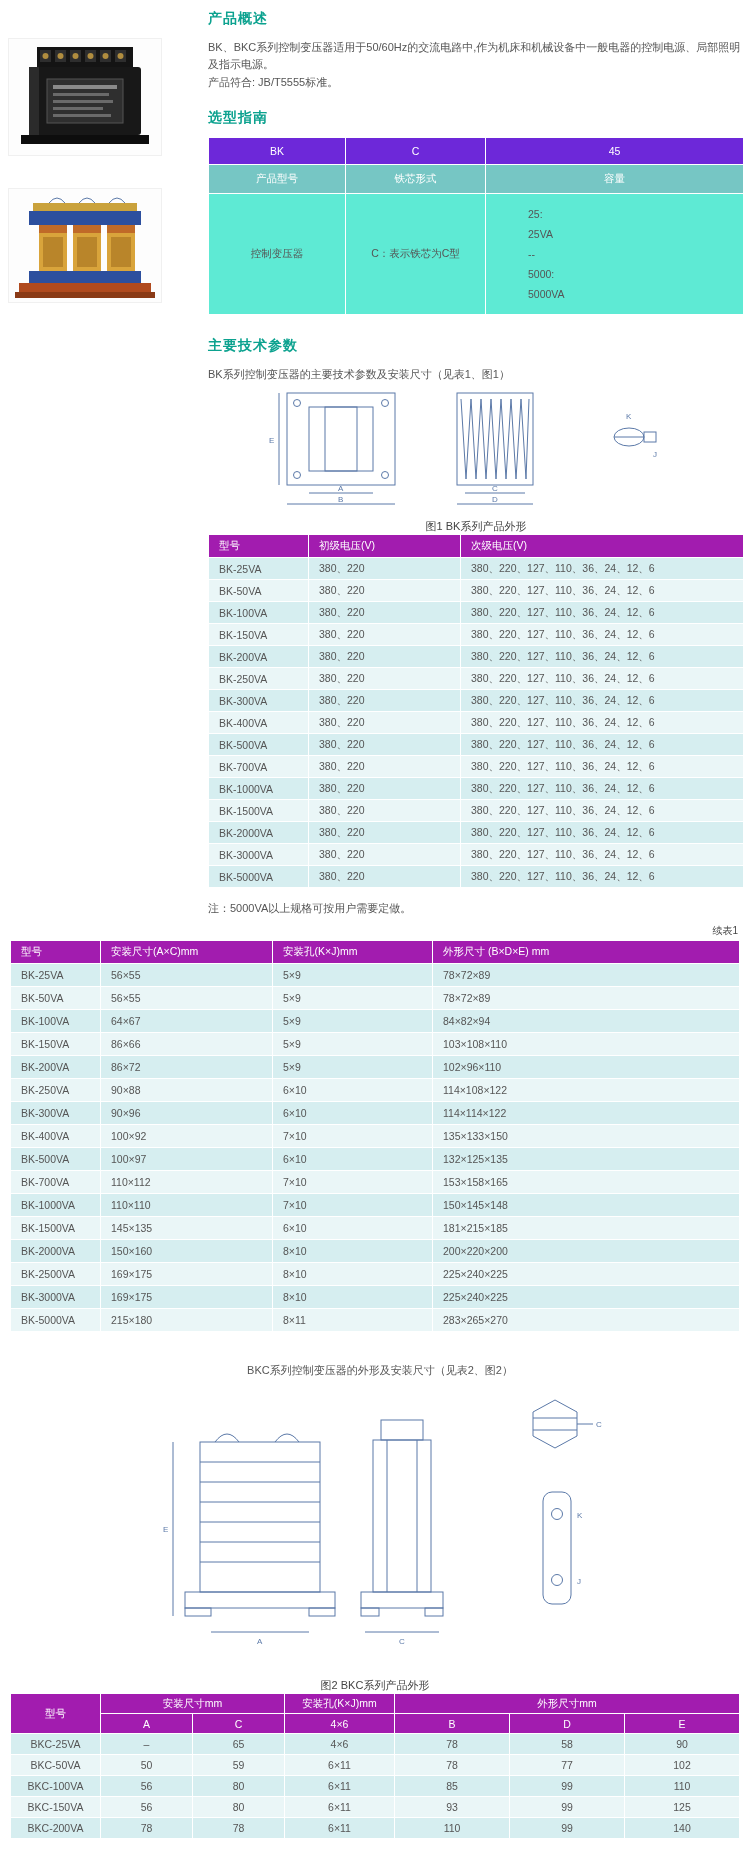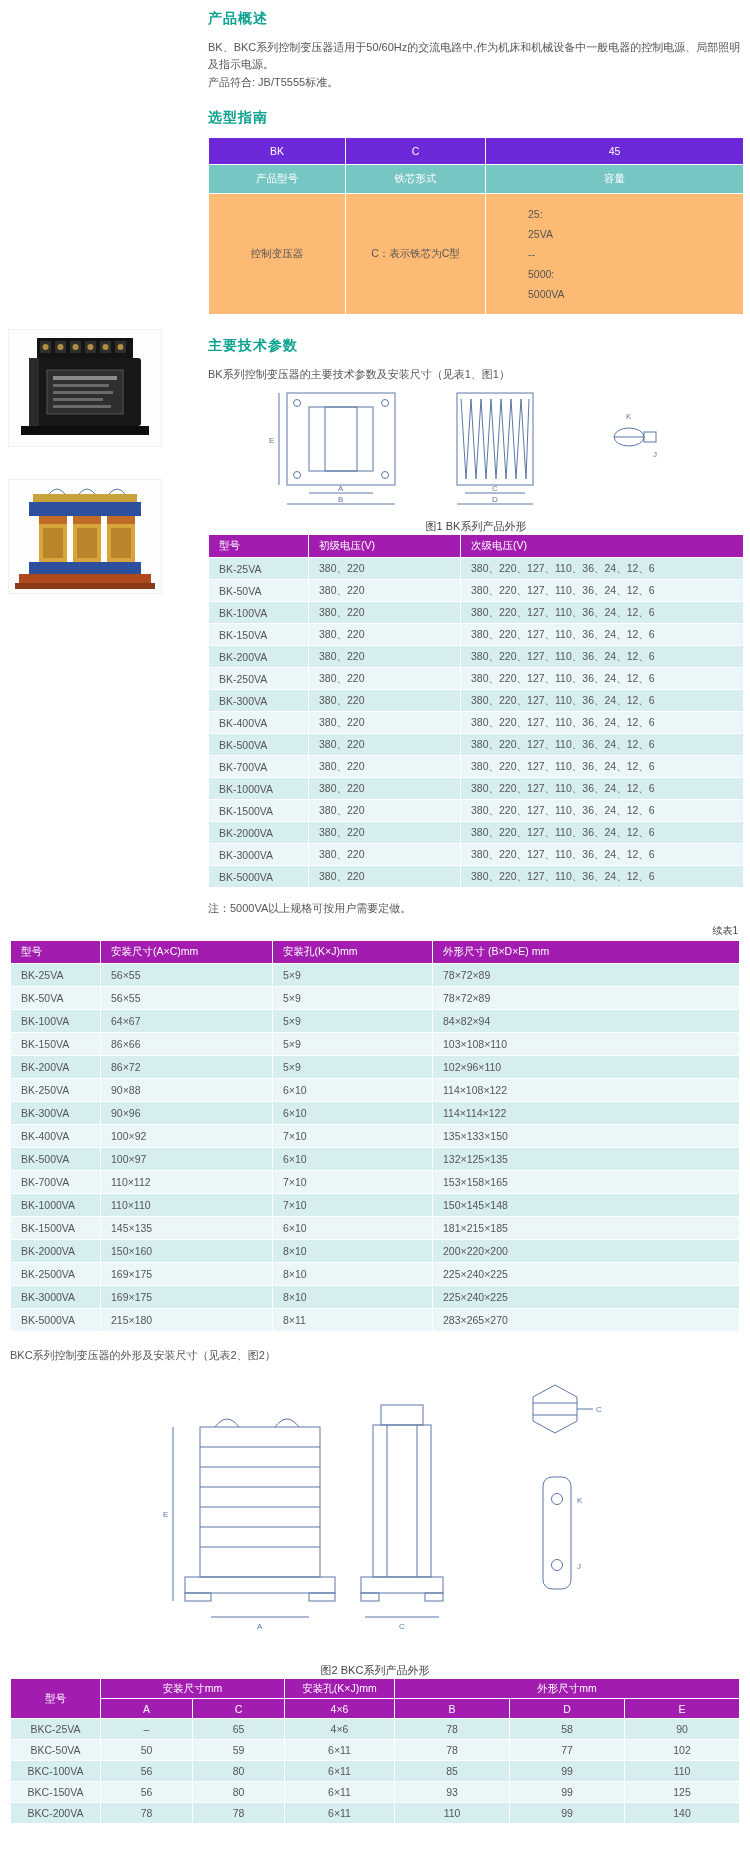--- a/index.html
+++ b/index.html
@@ -1,51 +1,51 @@
 <!DOCTYPE html>
 <html><head>
 <meta charset="utf-8">
 <style>
   html,body{margin:0;padding:0;}
   body{
     width:750px;height:1866px;overflow:hidden;background:#ffffff;
     font-family:"Liberation Sans","DejaVu Sans",sans-serif;color:#4a4a4a;
   }
-  .top{display:flex;align-items:center;}
+  .top{display:flex;}
   .left-col{flex:0 0 200px;width:200px;padding:38px 0 0 8px;}
   .photo{width:152px;margin-bottom:32px;border:1px solid #f0f0f0;background:#fff;}
   .right-col{flex:1;padding:10px 6px 0 0;}
   .sec-title{font-size:14px;font-weight:bold;letter-spacing:1px;color:#0ca28f;}
   .para{font-size:11px;line-height:17px;color:#555;margin-top:11px;}
   .std{font-size:11px;line-height:17px;color:#555;margin-top:1px;}
   .mt18{margin-top:18px;}
   .mt22{margin-top:22px;}
 
   table{width:100%;border-collapse:collapse;}
   
   .sel-table{margin-top:10px;}
   .sel-table td{border:1px solid #fff;text-align:center;font-size:10.5px;vertical-align:middle;}
   .sel-table .h1 td{background:#6d28d9;color:#fff;height:24px;}
   .sel-table .h2 td{background:#76c6c4;color:#fff;height:26px;}
-  .sel-table .b td{background:#fdba74;color:#555;height:118px;}
+  .sel-table .b td{background:#5eead4;color:#555;height:118px;}
   .cap-cell{white-space:pre-line;text-align:left !important;padding-left:42px;line-height:20px;}
 
   
   .data-table th{background:#a21caf;color:#fff;font-weight:normal;font-size:10.5px;height:22px;text-align:left;padding:0 0 0 10px;border:1px solid #fff;}
   .data-table td{font-size:10.5px;color:#555;height:21px;padding:0 0 0 10px;border:1px solid #fff;}
   .data-table tbody tr:nth-child(odd) td{background:#d6eef0;}
   .data-table tbody tr:nth-child(even) td{background:#eaf6f7;}
   .cont-table td{height:22px;}
   .t2 th,.t2 td{text-align:center;padding:0;}
   .t2 th{height:19px;}
   .t2 td{height:20px;}
 
   .tbl-label{font-size:10px;color:#444;text-align:right;margin:8px 2px 2px 0;}
   .full{padding:0 10px;}
-  .bkc-intro{font-size:11px;color:#555;margin:16px 0 0 10px;}
+  .bkc-intro{font-size:11px;color:#555;margin:31px 0 0 10px;text-align:center;}
   .fig-wrap{text-align:center;margin-top:4px;}
   .fig-caption{font-size:11px;color:#444;margin-top:4px;}
   .note{font-size:11px;color:#555;margin-top:13px;}
   svg{display:block;margin:0 auto;}
   .fig-line{stroke:#5b79a8;fill:none;stroke-width:1;}
   .fig-text{fill:#5b79a8;font-size:8px;font-family:"Liberation Sans",sans-serif;}
 </style>
 </head>
 <body>
 

